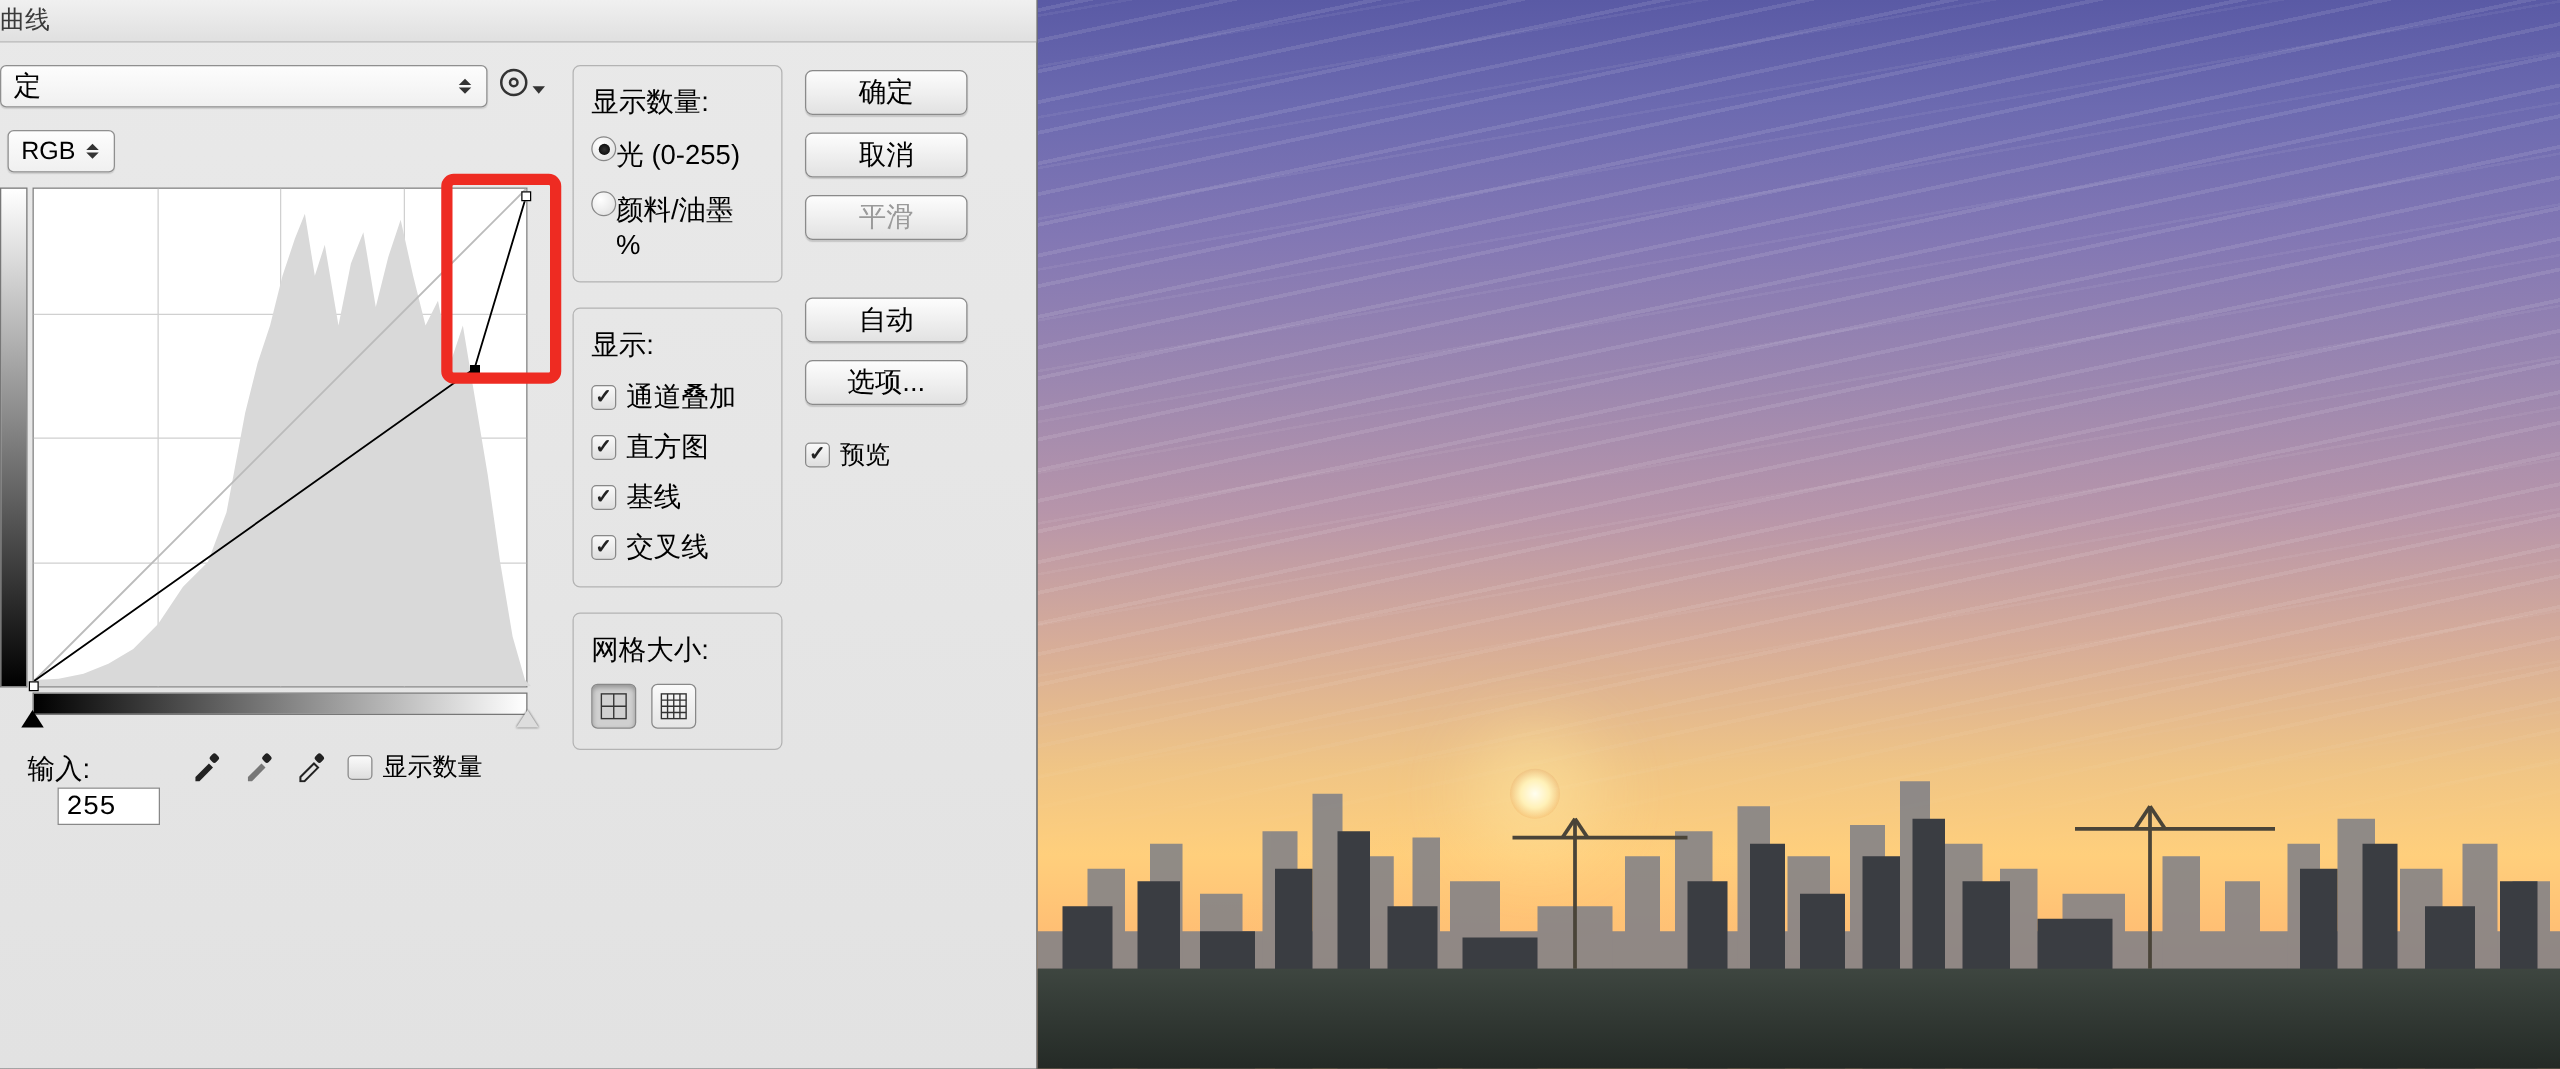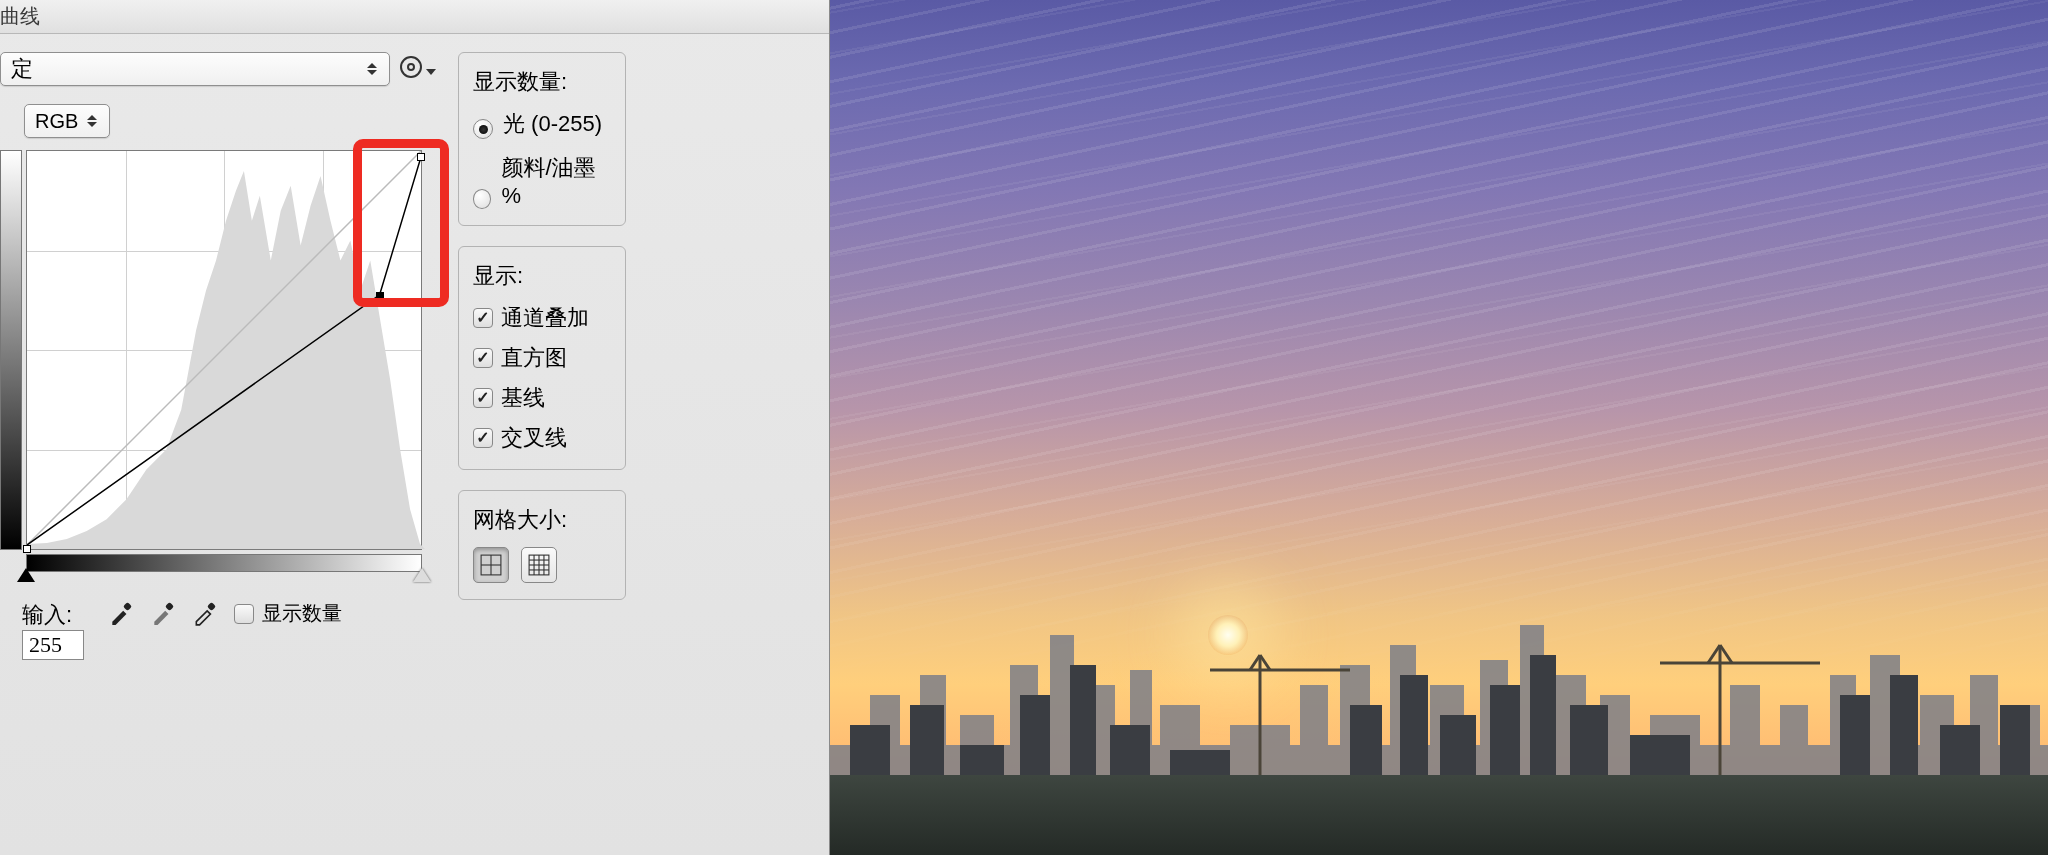--- a/index.html
+++ b/index.html
@@ -115,22 +115,22 @@
   .tri {
     position:absolute; bottom:-4px; width:0;height:0;
     border-left:9px solid transparent; border-right:9px solid transparent;
   }
   .tri.black { border-bottom:14px solid #000; }
   .tri.white { border-bottom:14px solid #ddd; filter: drop-shadow(0 0 1px #555);}
   
   .input-row { margin-left:22px; margin-top:22px; display:flex; align-items:flex-start; gap:16px;}
   .input-row .lbl { font-size:22px; }
   .num-input {
-    width:62px; height:30px; border:1px solid #888; background:#fff;
-    font-family: Liberation Serif, serif; font-size:22px; padding:1px 6px;
+    width:82px; height:30px; border:1px solid #888; background:#fff;
+    font-family: Liberation Mono, monospace; font-size:22px; padding:1px 6px;margin-left:24px;
   }
   .eyedroppers { display:flex; gap:16px; margin-left:8px; align-items:flex-end;}
   .dropper {
     width:26px; height:26px; position:relative;
   }
   .dropper svg { width:100%; height:100%; }
   .checkbox {
     width:20px;height:20px; background:linear-gradient(#fafafa,#dedede);
     border:1px solid #888; border-radius:4px; display:inline-flex;
     align-items:center; justify-content:center; vertical-align:middle;
@@ -149,21 +149,21 @@
   .group-title { font-size:22px; margin-bottom:12px;}
   .radio {
     width:20px;height:20px;border:1px solid #888;border-radius:50%;
     background:radial-gradient(circle at 35% 30%, #fff,#ddd);
     display:inline-flex;align-items:center;justify-content:center;vertical-align:middle;
   }
   .radio.checked::after{
     content:""; width:9px;height:9px;border-radius:50%;
     background:radial-gradient(circle,#333,#000);
   }
-  .radio-row { display:flex; align-items:flex-end; gap:10px; margin-bottom:14px; font-size:22px;}
+  .radio-row { display:flex; align-items:flex-start; margin-bottom:14px; font-size:22px;}
   .grid-icons { display:flex; gap:12px; }
   .grid-btn {
     width:36px;height:36px;border:1px solid #888;border-radius:5px;
     background:linear-gradient(#fafafa,#e5e5e5);
     display:flex;align-items:center;justify-content:center;
   }
   .grid-btn.active { box-shadow: inset 0 2px 4px rgba(0,0,0,.3); background:#d0d0d0;}
   .grid-btn svg { width:22px; height:22px; }
   .cb-col .cb-row { margin-bottom:10px; font-size:22px;}
   
@@ -236,21 +236,21 @@
       <div class="preset-row">
         <div class="select large">
           <span>定</span>
           <span class="arrows"></span>
         </div>
         <span>
           <span class="gear-icon"></span><span class="gear-caret"></span>
         </span>
       </div>
 
-      <div class="select small" style="margin-left:24px; margin-bottom:12px;">
+      <div class="select small" style="margin-left:6px; margin-bottom:12px;">
         <span>RGB</span>
         <span class="arrows"></span>
       </div>
 
       <div class="curves-wrap">
         <div class="vgrad"></div>
         <div class="curve-box">
 
           <div class="gridline-v" style="left:25%"></div>
           <div class="gridline-v" style="left:50%"></div>
@@ -364,20 +364,32 @@
               <line x1="14.5" y1="1" x2="14.5" y2="19" stroke="#333"></line>
               <line x1="1" y1="5.5" x2="19" y2="5.5" stroke="#333"></line>
               <line x1="1" y1="10" x2="19" y2="10" stroke="#333"></line>
               <line x1="1" y1="14.5" x2="19" y2="14.5" stroke="#333"></line>
             </svg>
           </span>
         </div>
       </div>
     </div>
 
+    <div class="col-right">
+      <button class="btn">确定</button>
+      <button class="btn">取消</button>
+      <button class="btn" disabled="">平滑</button>
+      <div style="height:18px"></div>
+      <button class="btn">自动</button>
+      <button class="btn">选项...</button>
+      <label class="cb-row" style="margin-top:12px">
+        <span class="checkbox checked"></span>
+        <span>预览</span>
+      </label>
+    </div>
   </div>
 </div>
 
 <div class="photo">
   <div class="sky"></div>
   <div class="clouds"></div>
   <div class="sun"></div>
   <div class="skyline">
     <svg viewBox="0 0 1218 280" preserveAspectRatio="none">
 

